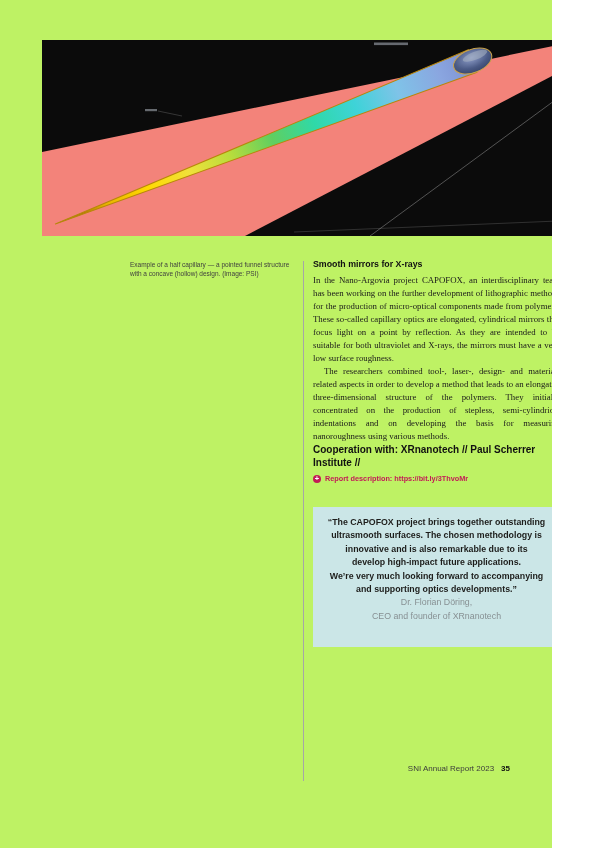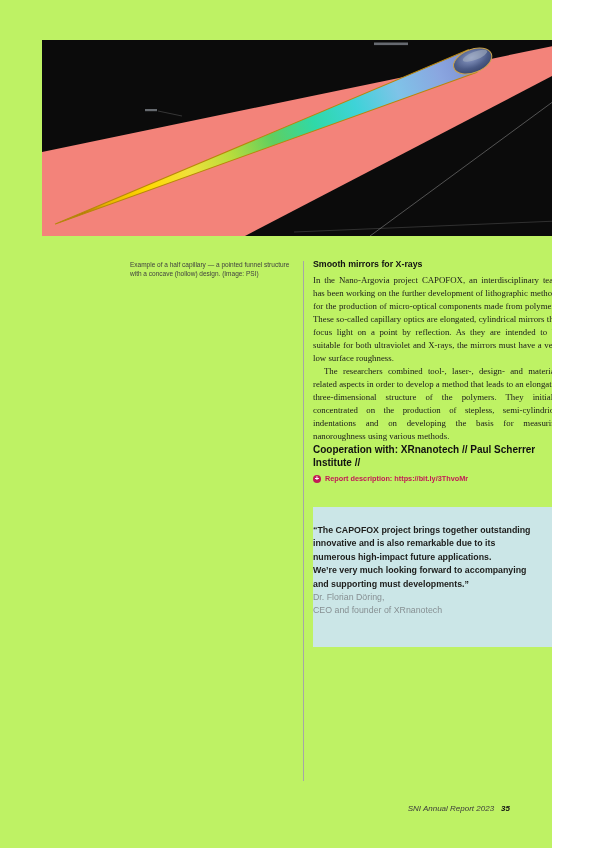--- a/index.html
+++ b/index.html
@@ -89,43 +89,42 @@
     font-weight: bold;
     color: #c31b56;
   }
 
   
   .quote-box {
     position: absolute;
     left: 313px; top: 507px;
     width: 247px; height: 140px;
     background: #cbe6e7;
-    padding-top: 17px;
-    text-align: left;
+    padding-top: 9px;
+    text-align: center;
   }
   .quote-line {
     font-size: 8.8px;
     line-height: 13.4px;
     font-weight: bold;
     color: #1d1d1b;
   }
   .attr-line {
     font-size: 8.8px;
     line-height: 13.4px;
     color: #879093;
   }
 
   
   .footer {
     position: absolute;
-    right: 42px; top: 804px;
+    right: 42px; top: 764px;
     font-size: 8px;
     color: #3c3c3c;
     text-align: center;
-    font-style: italic;
   }
   .footer .page-num {
     font-weight: bold;
     color: #111;
     margin-left: 7px;
   }
 </style>
 </head>
 <body>
 
@@ -184,24 +183,25 @@
     <p class="indent">The researchers combined tool-, laser-, design- and material-related aspects in order to develop a method that leads to an elongated three-dimensional structure of the polymers. They initially concentrated on the production of stepless, semi-cylindrical indentations and on developing the basis for measuring nanoroughness using various methods.</p>
     <div class="coop">Cooperation with: XRnanotech // Paul Scherrer Institute //</div>
     <div class="link-row">
       <span class="plus-icon">+</span>
       <span class="link-label">Report description: https://bit.ly/3ThvoMr</span>
     </div>
   </div>
 
   <div class="quote-box">
     <div class="quote-line">“The CAPOFOX project brings together outstanding</div>
+    <div class="quote-line">ultrasmooth surfaces. The chosen methodology is</div>
     <div class="quote-line">innovative and is also remarkable due to its</div>
-    <div class="quote-line">numerous high-impact future applications.</div>
+    <div class="quote-line">develop high-impact future applications.</div>
     <div class="quote-line">We’re very much looking forward to accompanying</div>
-    <div class="quote-line">and supporting must developments.”</div>
+    <div class="quote-line">and supporting optics developments.”</div>
     <div class="attr-line">Dr. Florian Döring,</div>
     <div class="attr-line">CEO and founder of XRnanotech</div>
   </div>
 
   <div class="footer">
     <span>SNI Annual Report 2023</span><span class="page-num">35</span>
   </div>
 
 </div>
 

